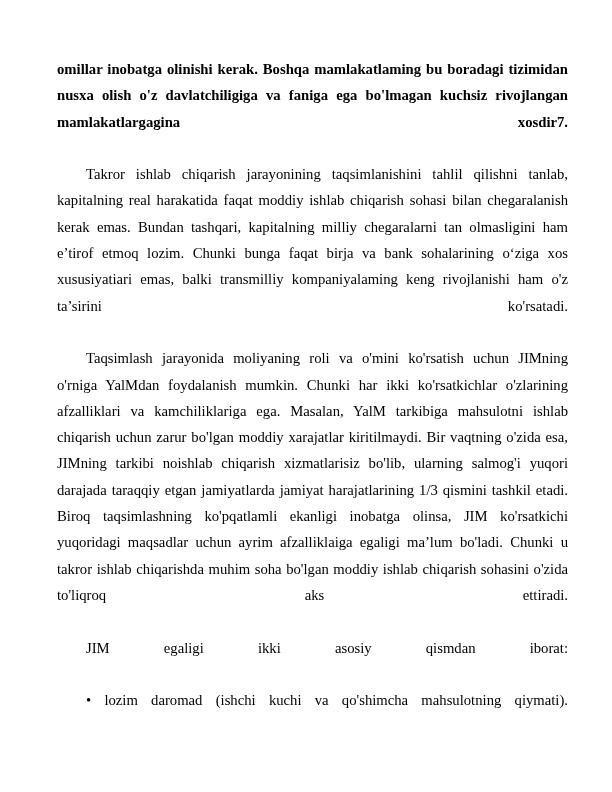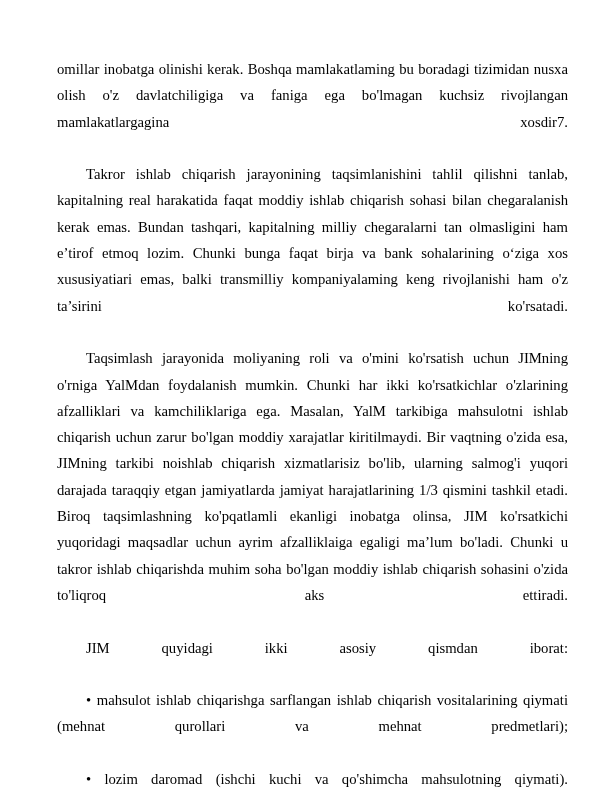--- a/index.html
+++ b/index.html
@@ -36,20 +36,21 @@
     line-height: 26.3px;
     text-align: justify;
     text-justify: inter-word;
     text-indent: 29px;
     hyphens: none;
     word-spacing: 0.1px;
   }
 
   p.body-par.no-indent {
     text-indent: 0;
+    font-weight: bold;
   }
 
   p.bullet-par {
     margin: 0;
     padding: 0;
     font-size: 14.7px;
     line-height: 26.3px;
     text-align: justify;
     text-justify: inter-word;
     text-indent: 29px;
@@ -73,24 +74,21 @@
 
 <div class="page">
   <div class="text-column">
 
     <p class="body-par no-indent">omillar inobatga olinishi kerak. Boshqa mamlakatlaming bu boradagi tizimidan nusxa olish o'z davlatchiligiga va faniga ega bo'lmagan kuchsiz rivojlangan mamlakatlargagina xosdir7.</p>
 
     <p class="body-par">Takror ishlab chiqarish jarayonining taqsimlanishini tahlil qilishni tanlab, kapitalning real harakatida faqat moddiy ishlab chiqarish sohasi bilan chegaralanish kerak emas. Bundan tashqari, kapitalning milliy chegaralarni tan olmasligini ham e’tirof etmoq lozim. Chunki bunga faqat birja va bank sohalarining o‘ziga xos xususiyatiari emas, balki transmilliy kompaniyalaming keng rivojlanishi ham o'z ta’sirini ko'rsatadi.</p>
 
     <p class="body-par">Taqsimlash jarayonida moliyaning roli va o'mini ko'rsatish uchun JIMning o'rniga YalMdan foydalanish mumkin. Chunki har ikki ko'rsatkichlar o'zlarining afzalliklari va kamchiliklariga ega. Masalan, YalM tarkibiga mahsulotni ishlab chiqarish uchun zarur bo'lgan moddiy xarajatlar kiritilmaydi. Bir vaqtning o'zida esa, JIMning tarkibi noishlab chiqarish xizmatlarisiz bo'lib, ularning salmog'i yuqori darajada taraqqiy etgan jamiyatlarda jamiyat harajatlarining 1/3 qismini tashkil etadi. Biroq taqsimlashning ko'pqatlamli ekanligi inobatga olinsa, JIM ko'rsatkichi yuqoridagi maqsadlar uchun ayrim afzalliklaiga egaligi ma’lum bo'ladi. Chunki u takror ishlab chiqarishda muhim soha bo'lgan moddiy ishlab chiqarish sohasini o'zida to'liqroq aks ettiradi.</p>
 
-    <p class="body-par">JIM quyidagi ikki asosiy qismdan iborat:</p>
+    <p class="body-par">JIM egaligi ikki asosiy qismdan iborat:</p>
 
-    <p class="bullet-par">
-      <span class="bullet-mark">• </span><span>mahsulot ishlab chiqarishga sarflangan ishlab chiqarish vositalarining qiymati (mehnat qurollari va mehnat predmetlari);</span>
-    </p>
 
     <p class="bullet-par">
       <span class="bullet-mark">• </span><span>lozim daromad (ishchi kuchi va qo'shimcha mahsulotning qiymati).</span>
     </p>
 
   </div>
 </div>
 
 </body></html>

